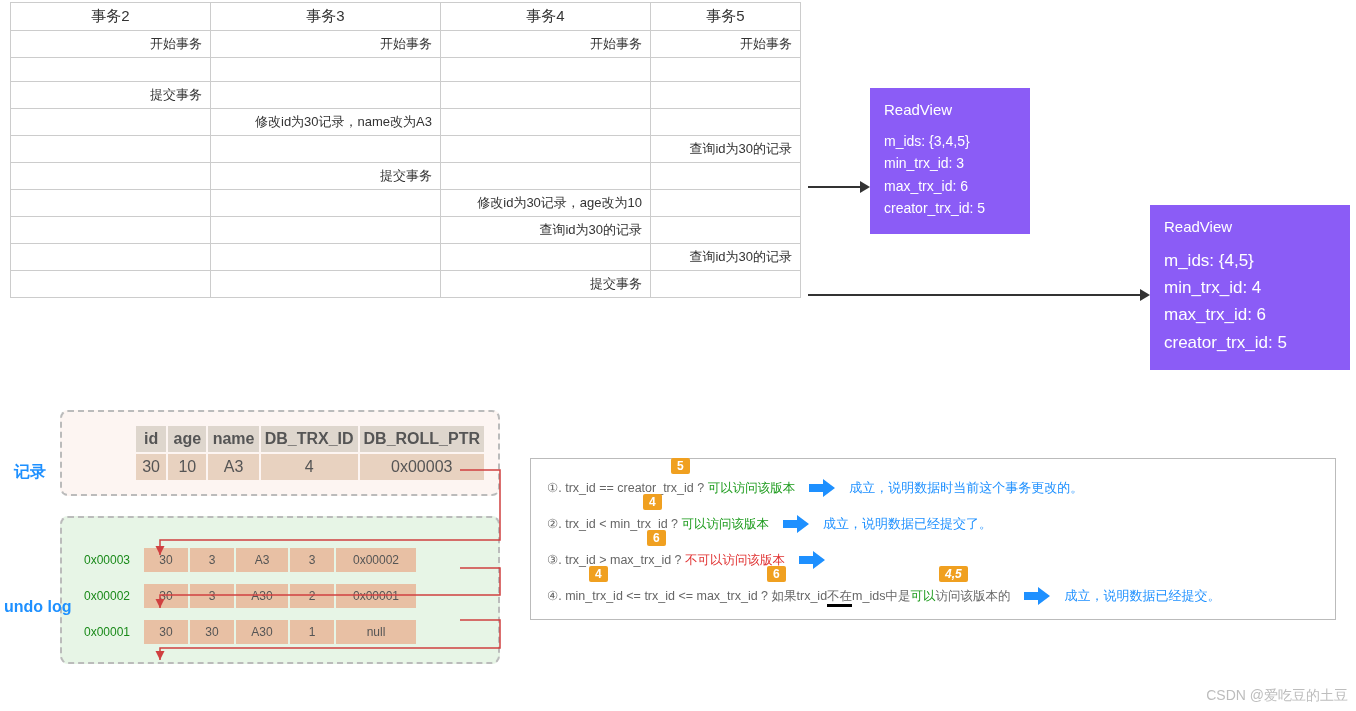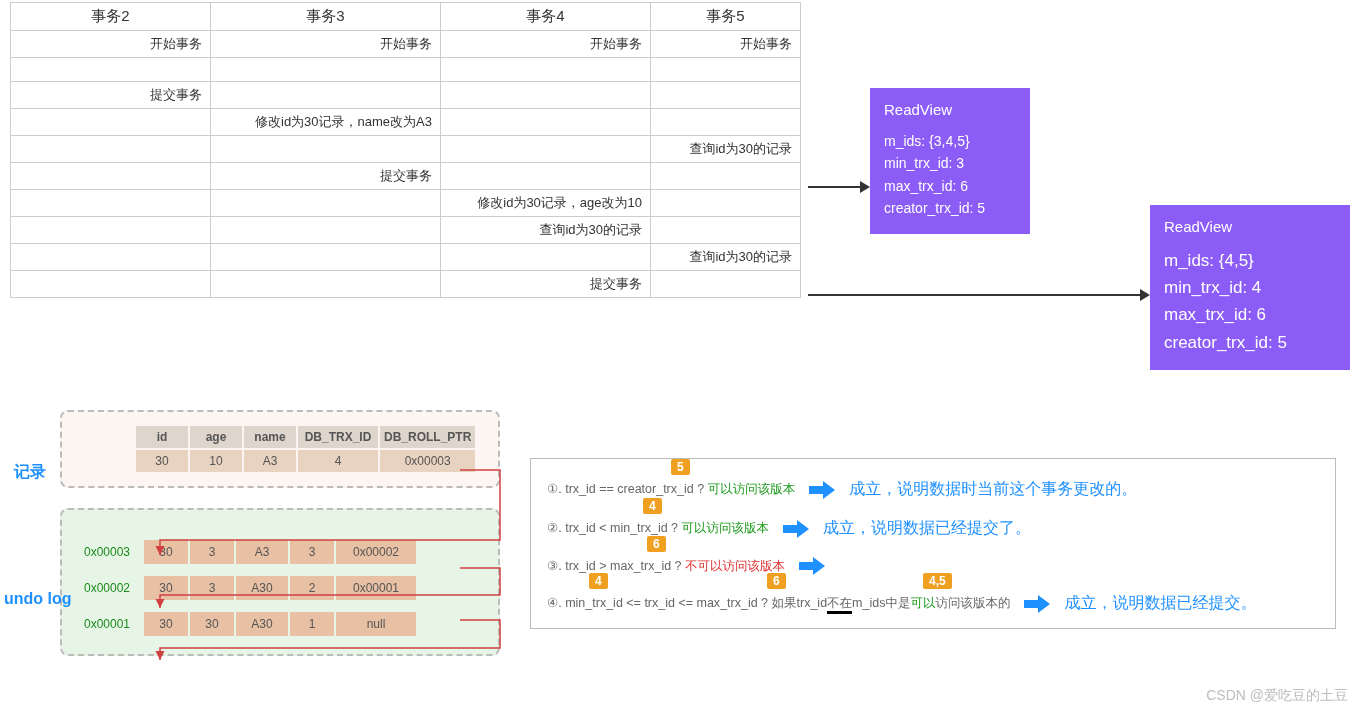--- a/index.html
+++ b/index.html
@@ -25,39 +25,39 @@
 .arrow-line { position: absolute; height: 2px; background: #333; }
 .arrow-head::after { content: ""; position: absolute; right: -10px; top: -5px; border-left: 10px solid #333; border-top: 6px solid transparent; border-bottom: 6px solid transparent; }
 
 
 .rec-wrap { position: absolute; left: 60px; top: 410px; width: 440px; }
 .box { border: 2px dashed #bbb; border-radius: 8px; padding: 12px; position: relative; }
 .record-box { background: #fdf5f2; margin-bottom: 20px; }
 .undo-box { background: #e7f5e6; padding-top: 18px; padding-bottom: 18px; }
 .side-label { position: absolute; left: -48px; color: #1e90ff; font-size: 16px; font-weight: bold; }
 .data-table { margin-left: 60px; border-collapse: separate; border-spacing: 2px; }
-.data-table th, .data-table td { background: #e8d2c0; text-align: center; padding: 4px 4px; font-size: 12px; color: #555; }
+.data-table th, .data-table td { background: #e8d2c0; text-align: center; padding: 4px 4px; font-size: 16px; color: #555; }
 .data-table th { background: #ded6cd; width: 52px; }
 .data-table th.w, .data-table td.w { width: 80px; }
 .undo-row { margin-left: 10px; margin-top: 12px; display: flex; align-items: center; gap: 2px; }
 .addr { color: #1a8a1a; font-size: 12px; width: 58px; display: inline-block; }
 .cell { background: #e8c0a4; color: #555; text-align: center; font-size: 12px; padding: 5px 0; display: inline-block; }
 .cw1 { width: 44px; } .cw2 { width: 44px; } .cw3 { width: 52px; } .cw4 { width: 44px; } .cw5 { width: 80px; }
 
 
 .rules { position: absolute; left: 530px; top: 458px; width: 806px; border: 1px solid #bbb; padding: 20px 16px 14px; }
 .rule-line { display: flex; align-items: center; margin-bottom: 18px; font-size: 12.5px; color: #666; position: relative; }
 .rule-line:last-child { margin-bottom: 0; }
 .rule-text { position: relative; }
 .green { color: #1a9a1a; }
 .redtxt { color: #e03030; }
 .badge { position: absolute; background: #f0a020; color: #fff; font-weight: bold; font-size: 12px; padding: 1px 6px; border-radius: 2px; }
 .blue-arrow { display: inline-block; margin: 0 14px; position: relative; }
 .blue-arrow svg { display: block; }
-.explain { color: #1e90ff; font-size: 16px; }
+.explain { color: #1e90ff; font-size: 13px; }
 .underline-red { border-bottom: 3px solid #000000; padding-bottom: 1px; }
 
 .watermark { position: absolute; right: 8px; bottom: 6px; color: #bdbdbd; font-size: 14px; }
 
 .link-svg { position: absolute; pointer-events: none; }
 </style>
 </head>
 <body>
 
 <table class="tx-table">
@@ -260,21 +260,21 @@
         <svg width="26" height="18">
           <path d="M0 5 H14 V0 L26 9 L14 18 V13 H0 Z" fill="#1e90ff"></path>
         </svg>
       </span>
   </div>
 
   <div class="rule-line">
     <span class="rule-text">
       <span class="badge" style="left:42px; top:-22px;">4</span>
       <span class="badge" style="left:220px; top:-22px;">6</span>
-      <span class="badge" style="left:376px; top:-22px;">4,5</span>
+      <span class="badge" style="left:392px; top:-22px;font-style:italic;">4,5</span>
       <span>④.</span>
       <span>min_trx_id  &lt;=  trx_id  &lt;=  max_trx_id ?  如果trx_id</span><span class="underline-red">不在</span><span>m_ids中是</span><span class="green">可以</span><span>访问该版本的</span>
     </span>
     <span class="blue-arrow">
         <svg width="26" height="18">
           <path d="M0 5 H14 V0 L26 9 L14 18 V13 H0 Z" fill="#1e90ff"></path>
         </svg>
       </span>
     <span class="explain">成立，说明数据已经提交。</span>
   </div>

